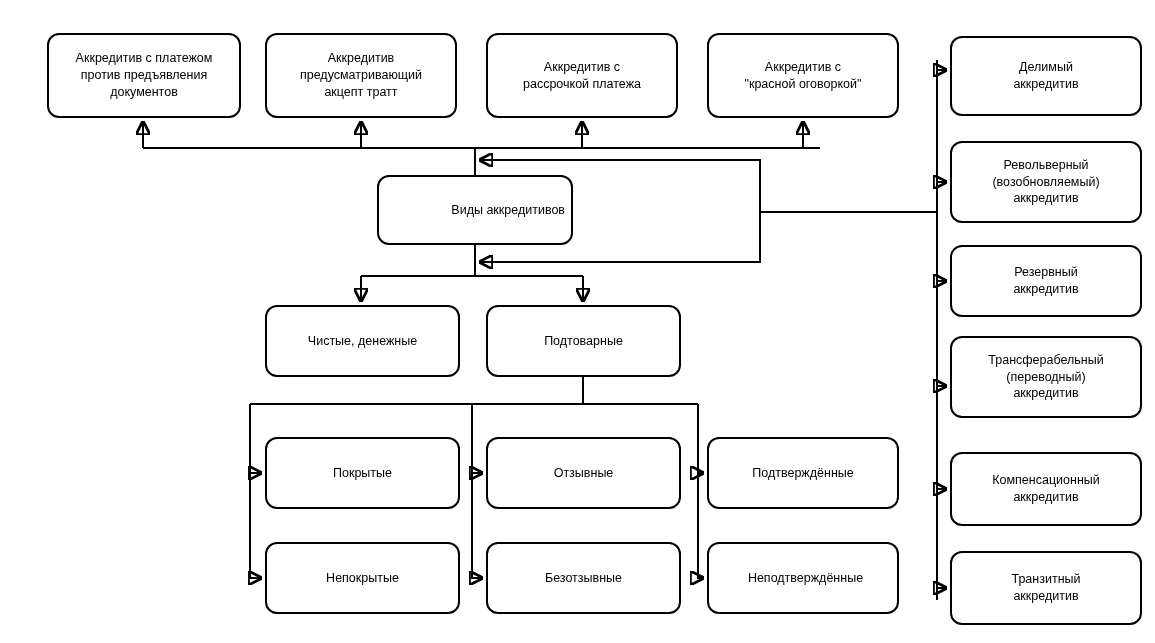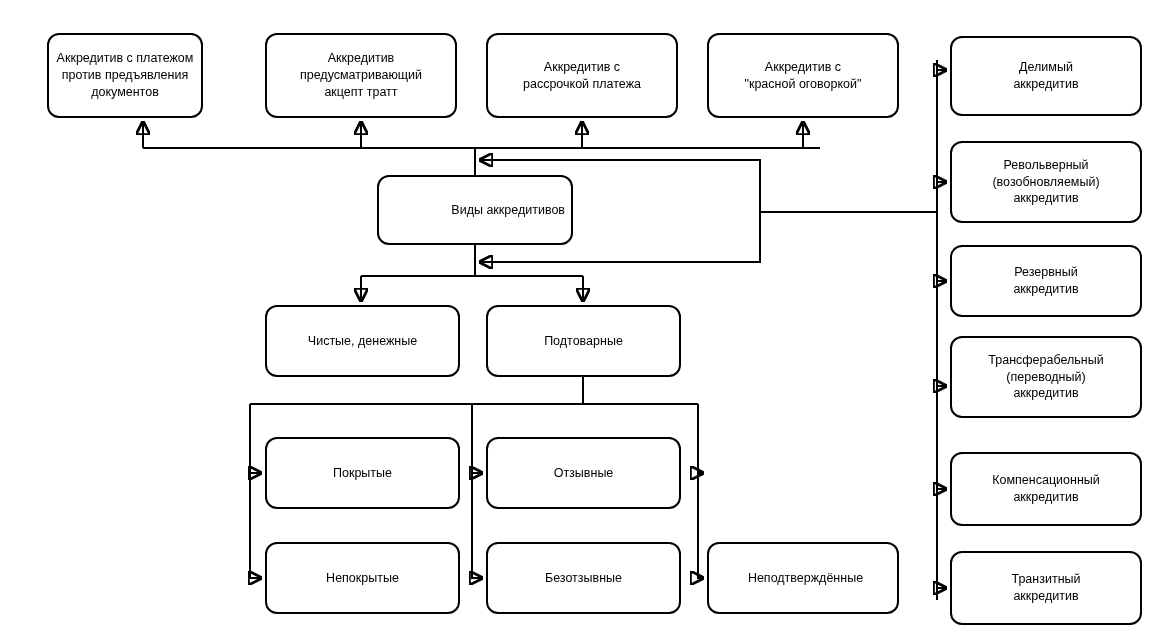--- a/index.html
+++ b/index.html
@@ -90,21 +90,21 @@
     <path d="M 250 473 L 261 473" marker-end="url(#arrow)"></path>
     <path d="M 250 473 L 250 578 L 261 578" marker-end="url(#arrow)"></path>
     <path d="M 472 404 L 472 473"></path>
     <path d="M 472 473 L 482 473" marker-end="url(#arrow)"></path>
     <path d="M 472 473 L 472 578 L 482 578" marker-end="url(#arrow)"></path>
     <path d="M 698 404 L 698 473"></path>
     <path d="M 698 473 L 703 473" marker-end="url(#arrow)"></path>
     <path d="M 698 473 L 698 578 L 703 578" marker-end="url(#arrow)"></path>
   </svg>
 
-  <div class="node" style="left:47px;top:33px;width:156px;height:85px;">
+  <div class="node" style="left:47px;top:33px;width:194px;height:85px;">
     <span>Аккредитив с платежом
 против предъявления
 документов</span>
   </div>
   <div class="node" style="left:265px;top:33px;width:192px;height:85px;">
     <span>Аккредитив
 предусматривающий
 акцепт тратт</span>
   </div>
   <div class="node" style="left:486px;top:33px;width:192px;height:85px;">
@@ -129,20 +129,23 @@
   </div>
   <div class="node" style="left:265px;top:542px;width:195px;height:72px;">
     <span>Непокрытые</span>
   </div>
   <div class="node" style="left:486px;top:437px;width:195px;height:72px;">
     <span>Отзывные</span>
   </div>
   <div class="node" style="left:486px;top:542px;width:195px;height:72px;">
     <span>Безотзывные</span>
   </div>
+  <div class="node" style="left:707px;top:437px;width:192px;height:72px;">
+    <span>Подтверждённые</span>
+  </div>
   <div class="node" style="left:707px;top:542px;width:192px;height:72px;padding-left:11px;">
     <span>Неподтверждённые</span>
   </div>
   <div class="node" style="left:950px;top:36px;width:192px;height:80px;">
     <span>Делимый
 аккредитив</span>
   </div>
   <div class="node" style="left:950px;top:141px;width:192px;height:82px;">
     <span>Револьверный
 (возобновляемый)

